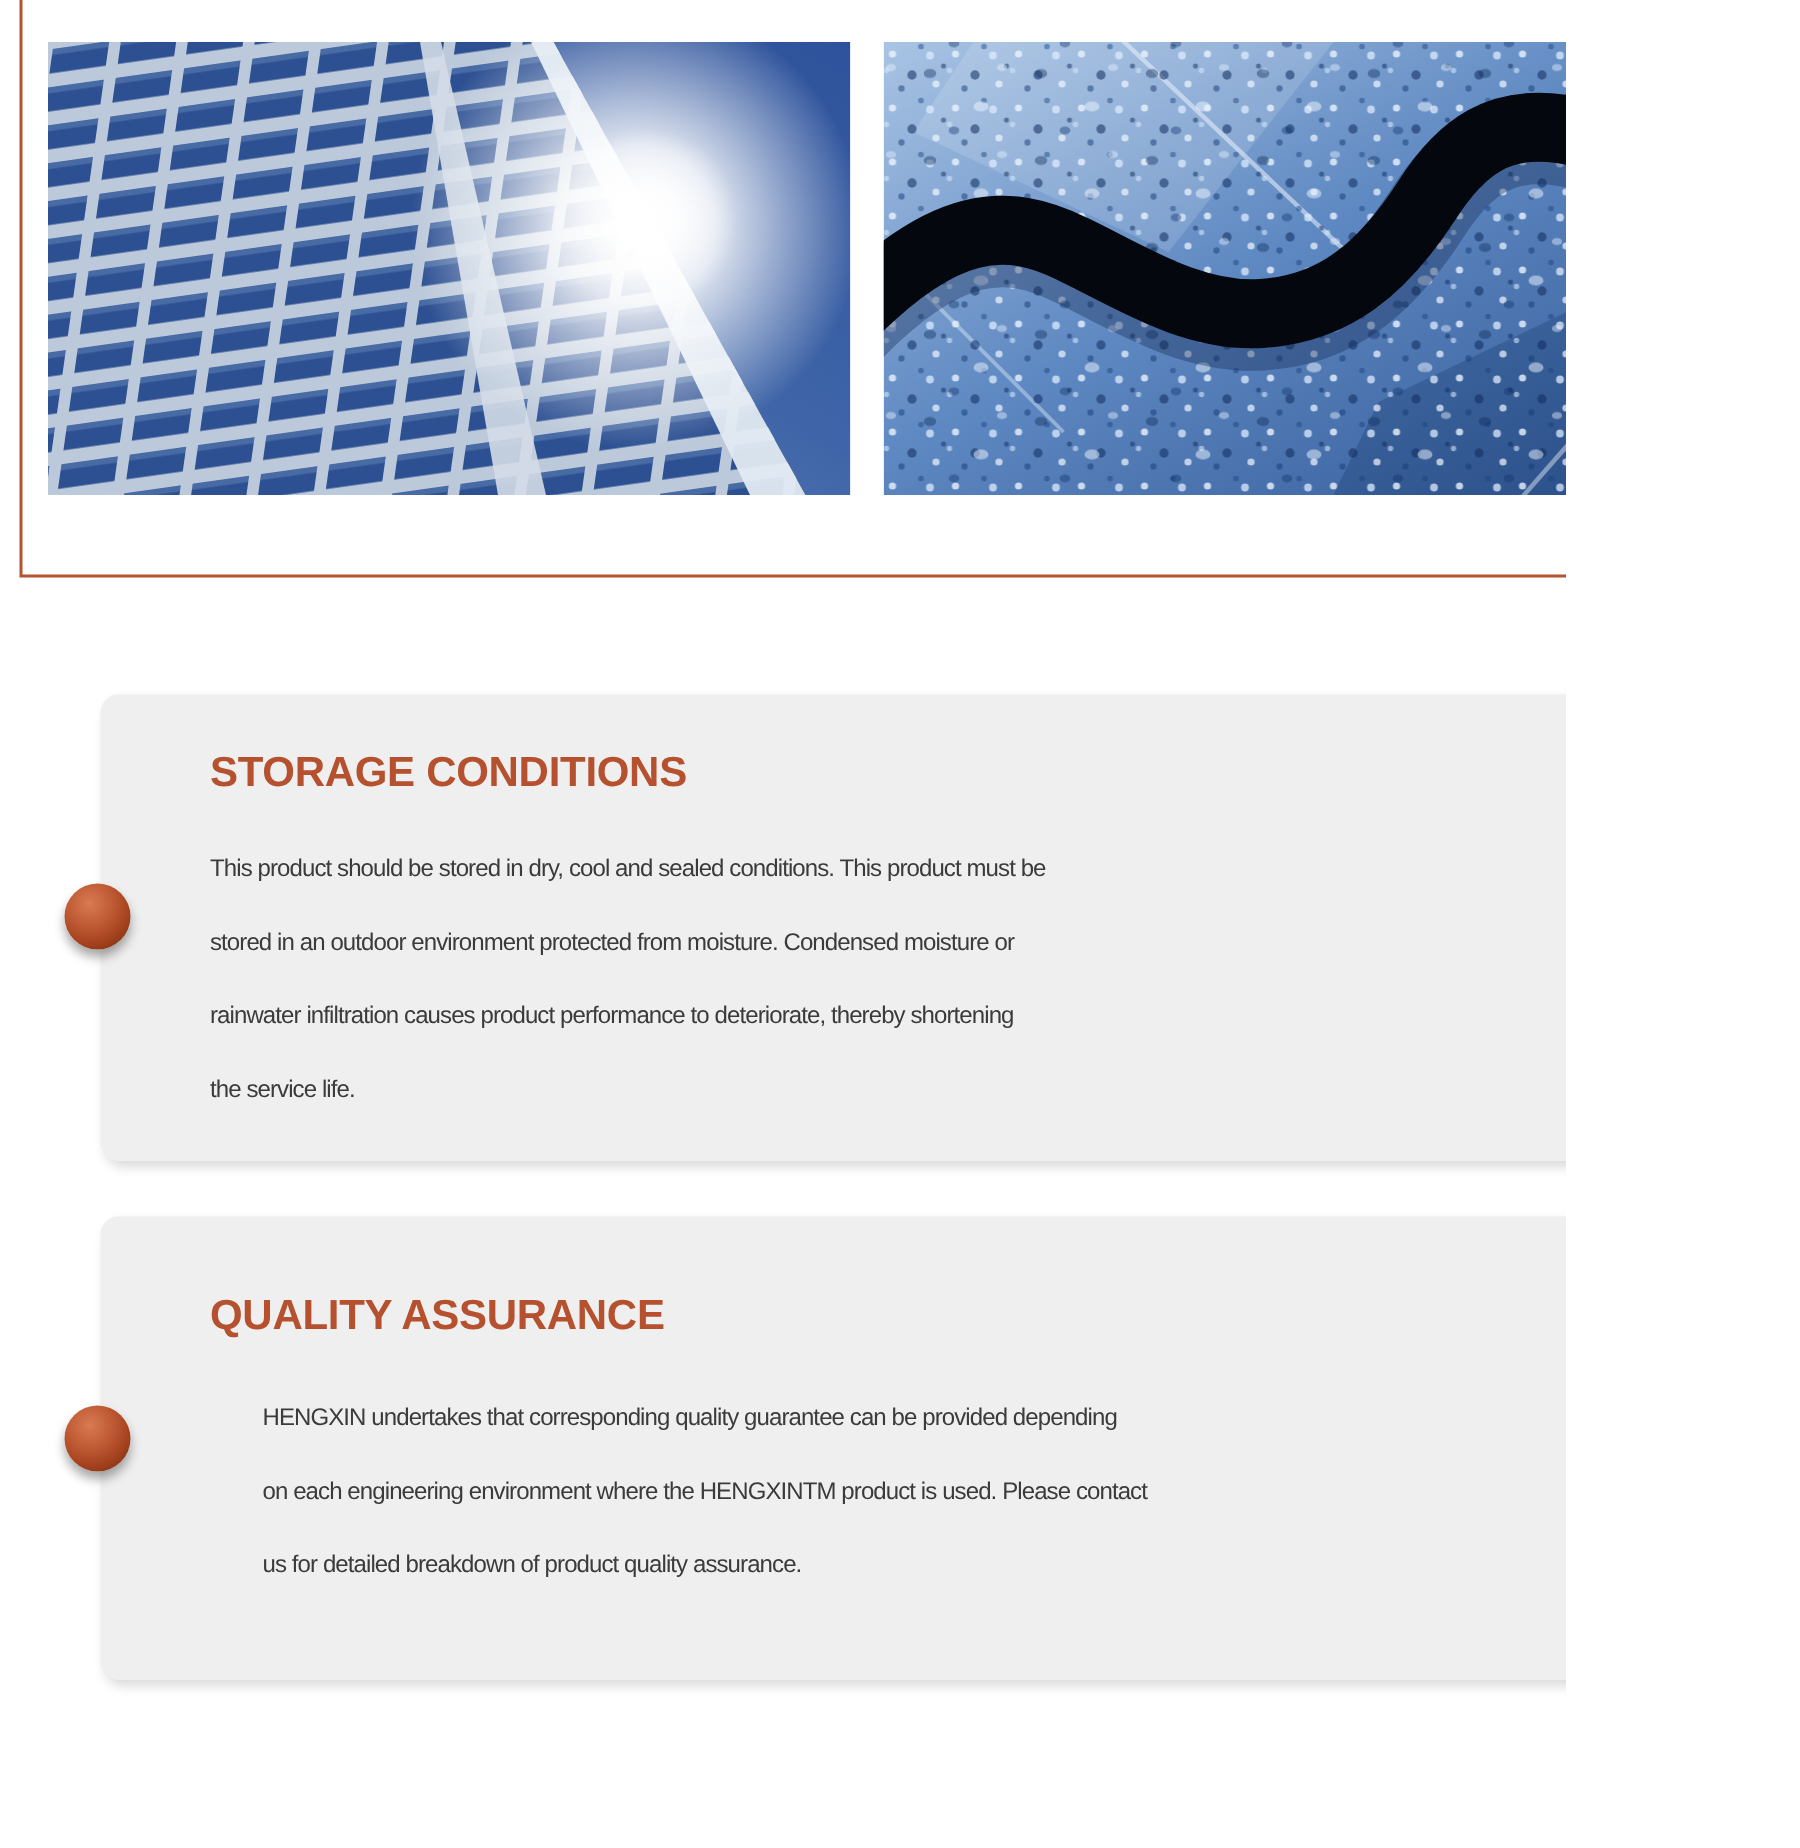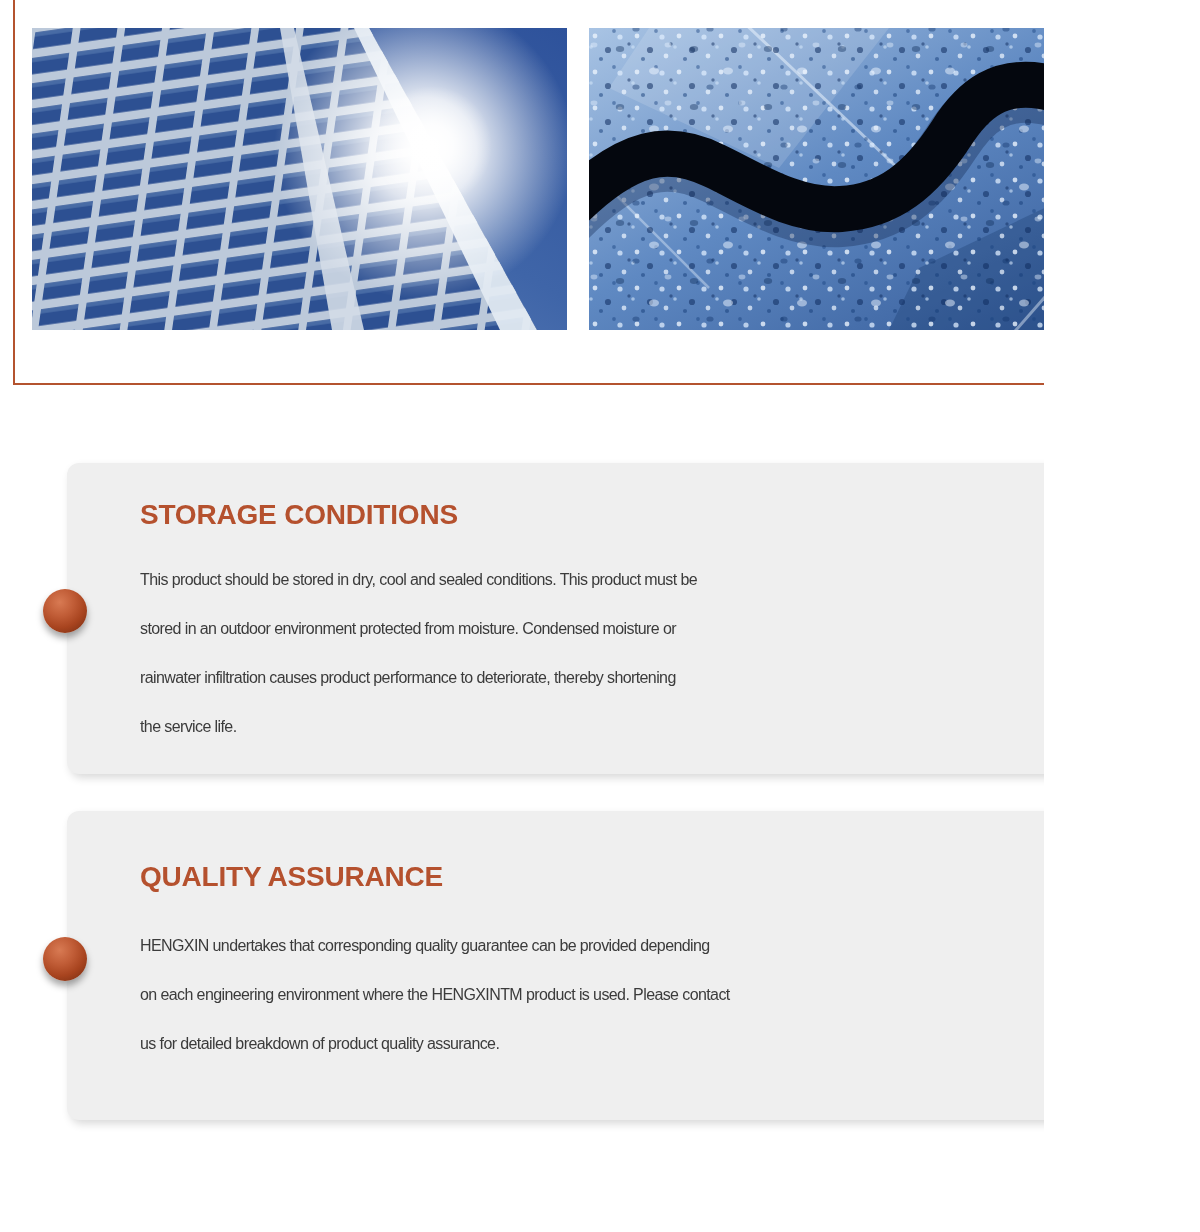--- a/index.html
+++ b/index.html
@@ -29,21 +29,21 @@
     white-space:nowrap;
   }
   .card-1 .card-title{top:36px;}
   .card-2 .card-title{top:50px;}
   .card-body{
     position:absolute;left:73px;margin:0;width:1000px;
     font-size:16px;line-height:49px;letter-spacing:-0.6px;color:#3b3b3b;
     white-space:pre-line;
   }
   .card-1 .card-body{top:92px;}
-  .card-2 .card-body{top:110px;}
+  .card-2 .card-body{top:110px;margin-left:35px;}
   .bullet{
     position:absolute;left:-24px;top:126px;width:44px;height:44px;border-radius:50%;
     background:radial-gradient(circle at 38% 30%, #d87a53 0%, #c05c36 35%, #a8441f 62%, #702a10 100%);
     box-shadow:0 5px 7px rgba(0,0,0,0.35);
   }
 </style>
 </head>
 <body>
 
 <div class="page">

